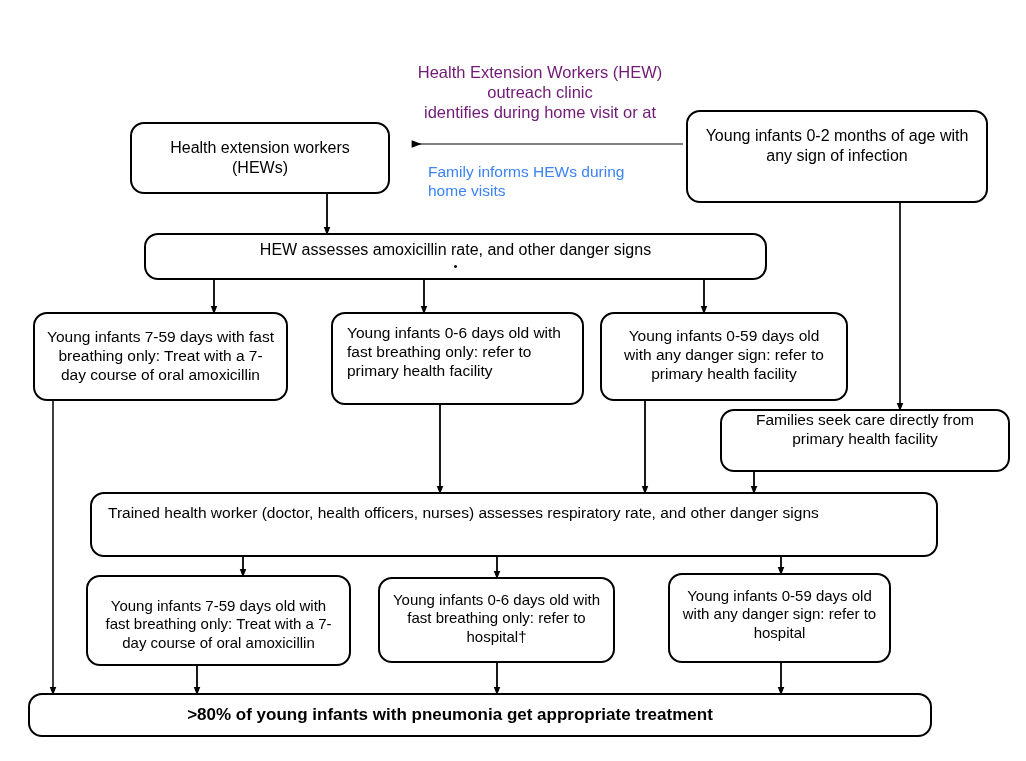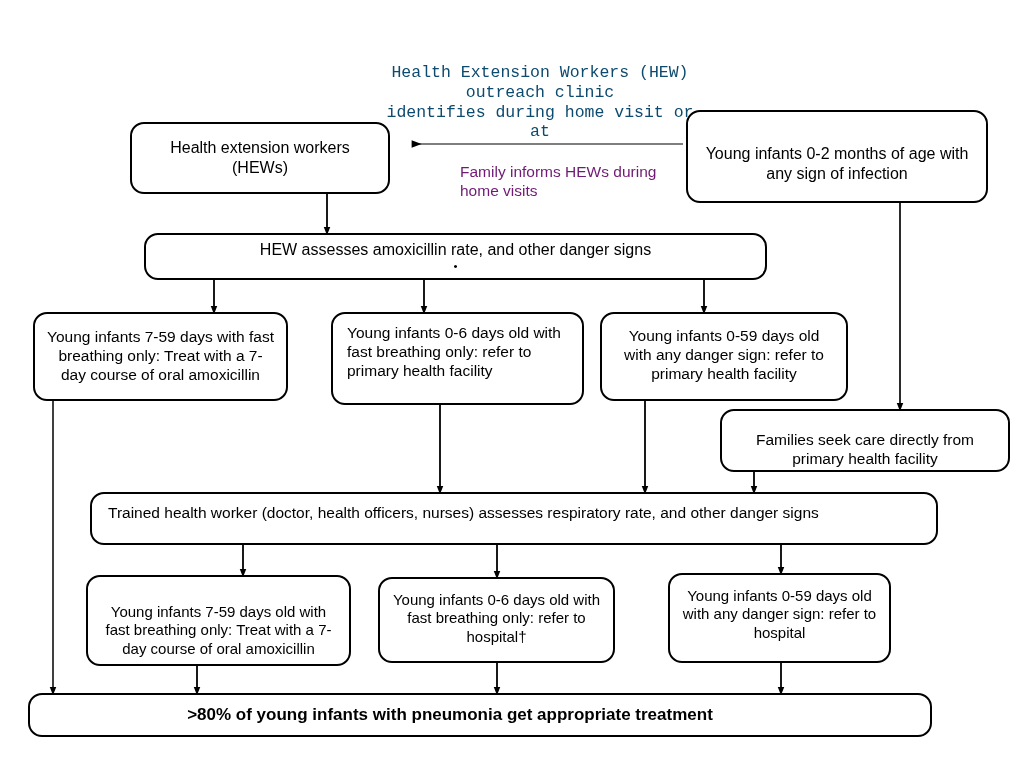--- a/index.html
+++ b/index.html
@@ -31,32 +31,31 @@
     display: block;
     width: 100%;
   }
   .center   { justify-content: center; text-align: center; }
   .leftal   { justify-content: flex-start; text-align: left; }
   .aligntop { align-items: flex-start; }
   .alignmid { align-items: center; }
 
   .caption {
     position: absolute;
-    font-family: Liberation Mono, monospace;
+    font-family: Liberation Sans, sans-serif;
     text-align: center;
     line-height: 1.2;
-    color: #0c4a6e;
+    color: #701a75;
   }
   .edgelabel {
     position: absolute;
     font-family: "Liberation Sans", sans-serif;
     text-align: left;
     line-height: 1.25;
-    color: #701a75;
-    margin-left: 32px;
+    color: #3b82f6;
   }
   svg.wires {
     position: absolute;
     left: 0;
     top: 0;
     width: 1026px;
     height: 761px;
     pointer-events: none;
   }
   .sup {
@@ -146,21 +145,21 @@
   </div>
 
   <div class="edgelabel" style="left:428px; top:162px; width:230px; font-size:15.5px;">
     <span>Family informs HEWs during home visits</span>
   </div>
 
   <div class="node center alignmid" style="left:130px; top:122px; width:260px; height:72px; font-size:16px;">
     <span>Health extension workers (HEWs)</span>
   </div>
 
-  <div class="node center aligntop" style="left:686px; top:110px; width:302px; height:93px; font-size:16px; padding-top:32px;">
+  <div class="node center aligntop" style="left:686px; top:110px; width:302px; height:93px; font-size:16px; padding-top:14px;">
     <span>Young infants 0-2 months of age with any sign of infection</span>
   </div>
 
   <div class="node center alignmid" style="left:144px; top:233px; width:623px; height:47px; font-size:16px;">
     <span>
         <span>HEW assesses amoxicillin rate, and other danger signs</span>
         <span class="sup">•</span>
       </span>
   </div>
 
@@ -169,29 +168,29 @@
   </div>
 
   <div class="node leftal aligntop" style="left:331px; top:312px; width:253px; height:93px; font-size:15.5px; padding-top:10px; padding-left:14px;">
     <span>Young infants 0-6 days old with fast breathing only: refer to primary health facility</span>
   </div>
 
   <div class="node center aligntop" style="left:600px; top:312px; width:248px; height:89px; font-size:15.5px; padding-top:13px;">
     <span>Young infants 0-59 days old with any danger sign: refer to primary health facility</span>
   </div>
 
-  <div class="node center aligntop" style="left:720px; top:409px; width:290px; height:63px; font-size:15.5px; padding-top:20px;">
+  <div class="node center aligntop" style="left:720px; top:409px; width:290px; height:63px; font-size:15.5px; padding-top:0;">
     <span>Families seek care directly from primary health facility</span>
   </div>
 
-  <div class="node leftal aligntop" style="left:90px; top:492px; width:848px; height:53px; font-size:15.5px; padding-top:10px; padding-left:16px;border-radius:14px;">
+  <div class="node leftal aligntop" style="left:90px; top:492px; width:848px; height:65px; font-size:15.5px; padding-top:10px; padding-left:16px;border-radius:14px;">
     <span>Trained health worker (doctor, health officers, nurses) assesses respiratory rate, and other danger signs</span>
   </div>
 
-  <div class="node center aligntop" style="left:86px; top:575px; width:265px; height:91px; font-size:15px; padding-top:26px;">
+  <div class="node center aligntop" style="left:86px; top:575px; width:265px; height:91px; font-size:15px; padding-top:20px;">
     <span>Young infants 7-59 days old with fast breathing only: Treat with a 7-day course of oral amoxicillin</span>
   </div>
 
   <div class="node center aligntop" style="left:378px; top:577px; width:237px; height:86px; font-size:15px; padding-top:12px;">
     <span>Young infants 0-6 days old with fast breathing only: refer to hospital†</span>
   </div>
 
   <div class="node center aligntop" style="left:668px; top:573px; width:223px; height:90px; font-size:15px; padding-top:12px;">
     <span>Young infants 0-59 days old with any danger sign: refer to hospital</span>
   </div>

